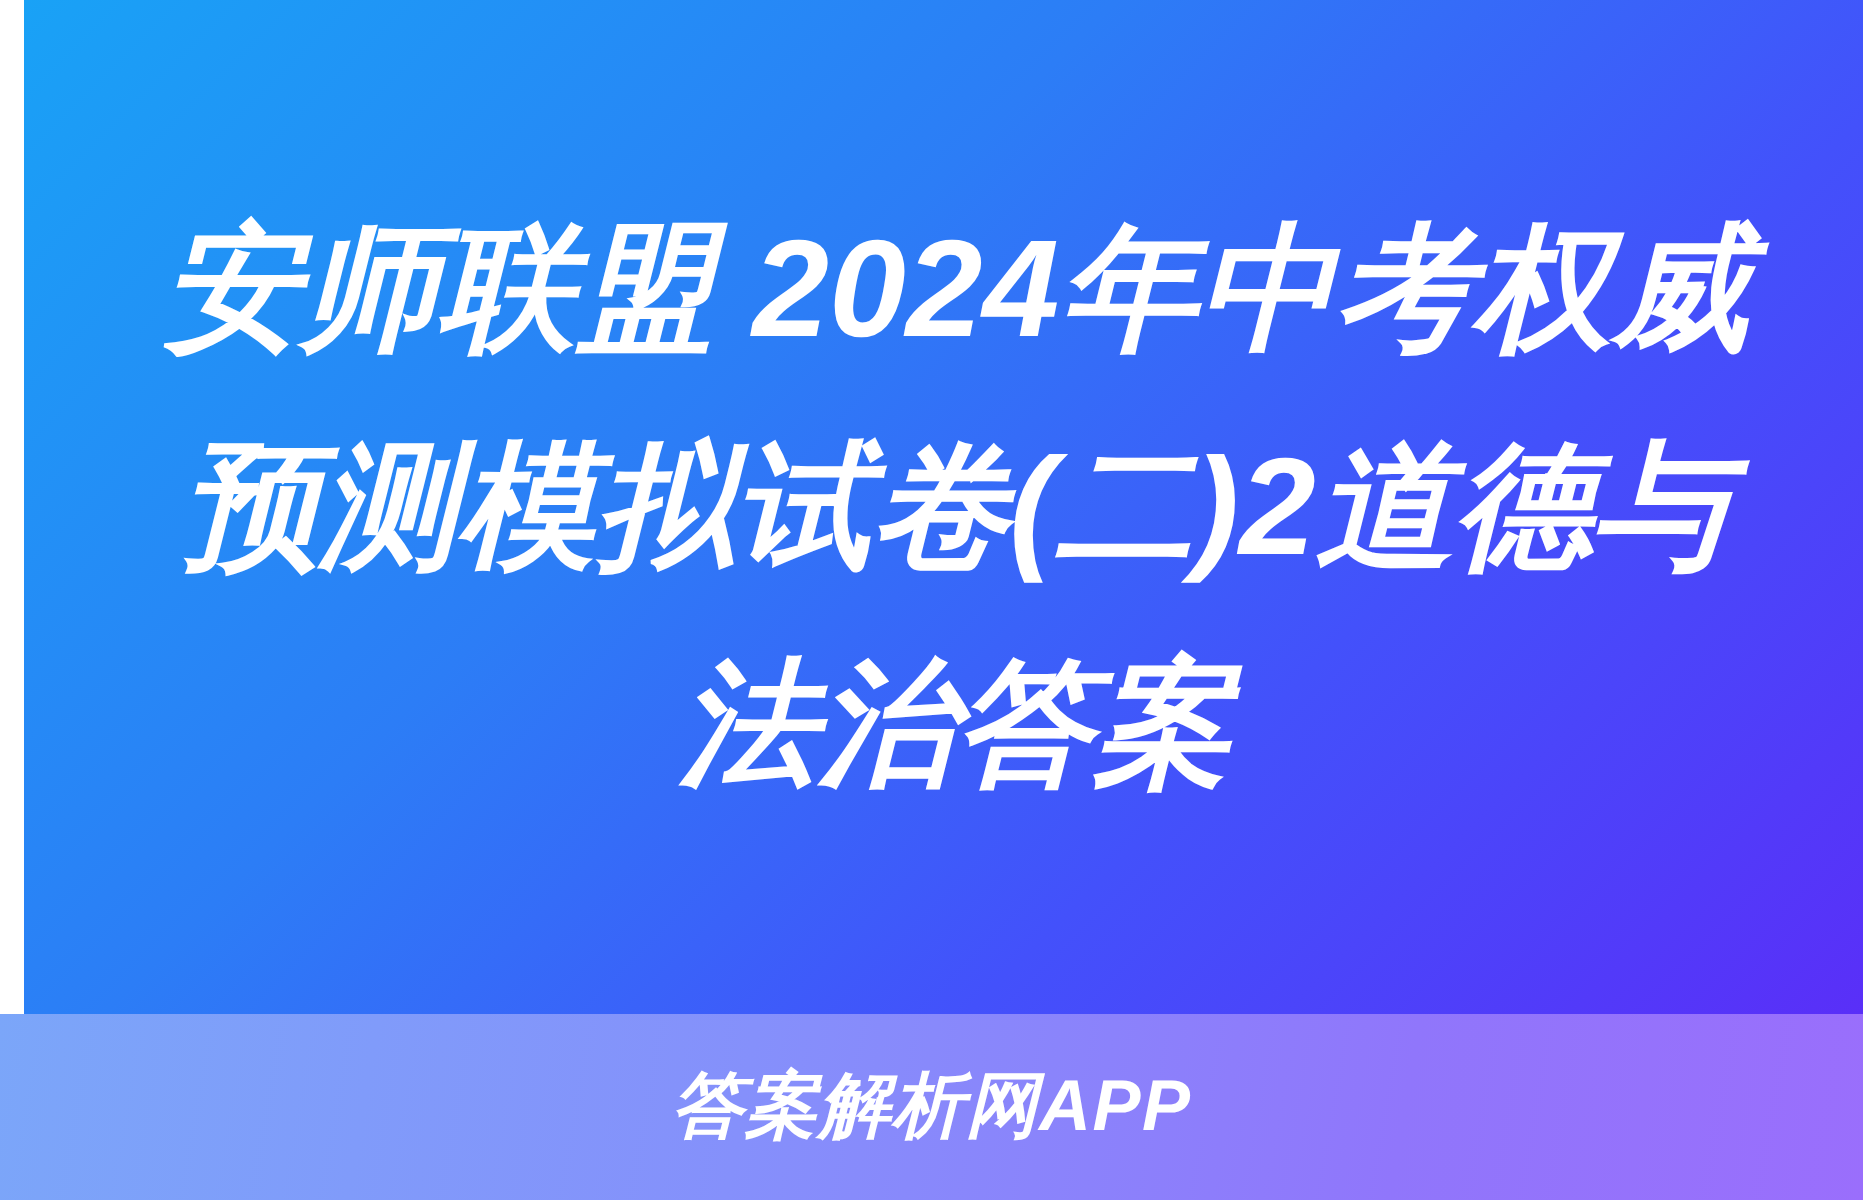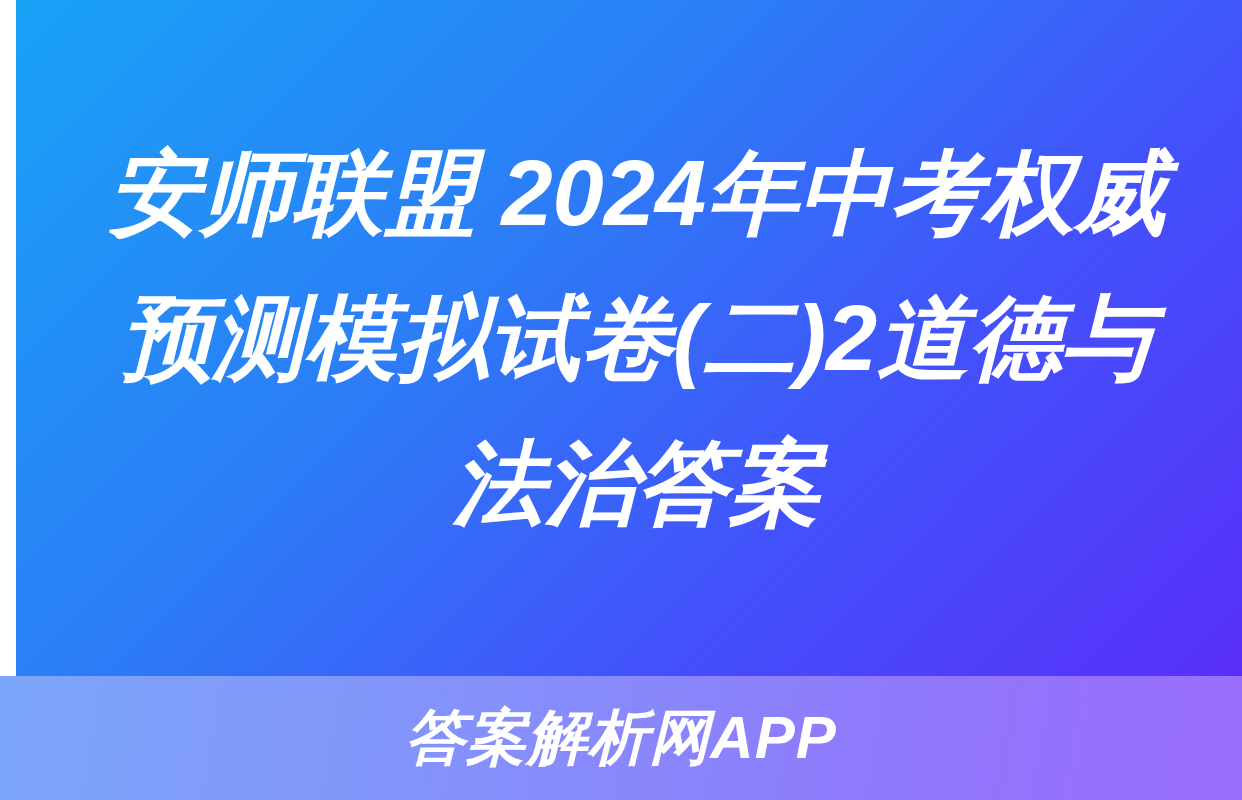--- a/index.html
+++ b/index.html
@@ -71,21 +71,21 @@
     align-items: center;
     justify-content: center;
     box-sizing: border-box;
   }
 
   #footer-watermark {
     margin: 0;
     padding: 0;
     color: #ffffff;
     font-family: "Liberation Sans", "DejaVu Sans", sans-serif;
-    font-size: 60px;
+    font-size: 48px;
     line-height: 56px;
     font-weight: 700;
     font-style: italic;
     letter-spacing: 1px;
     text-align: center;
     white-space: nowrap;
     user-select: none;
   }
 </style>
 </head>

